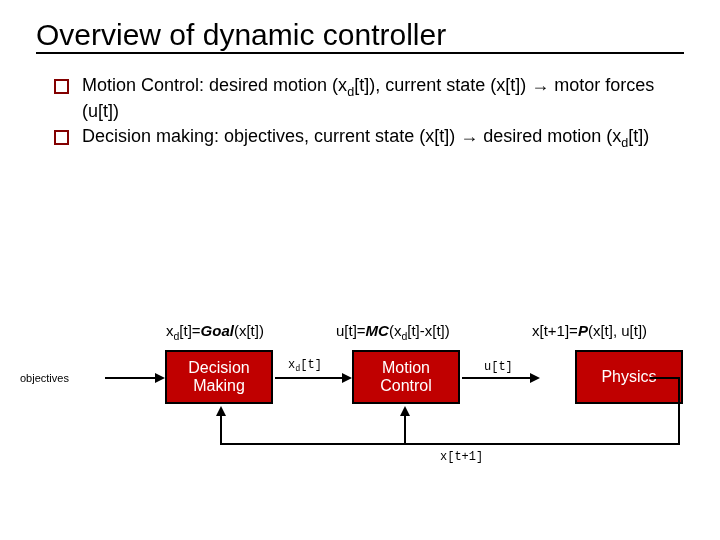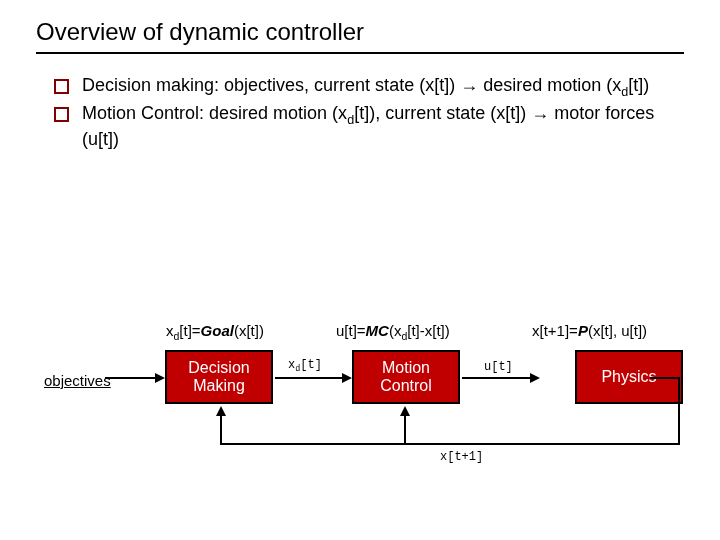--- a/index.html
+++ b/index.html
@@ -5,25 +5,24 @@
   * { margin: 0; padding: 0; box-sizing: border-box; }
   body {
     width: 720px;
     height: 540px;
     background: #fff;
     font-family: Verdana, Geneva, sans-serif;
     padding: 18px 36px;
     position: relative;
   }
   .title {
-    font-size: 24px;
+    font-size: 30px;
     font-weight: normal;
     color: #000;
     border-bottom: 2px solid #000;
-    padding-bottom: 6px;
     margin-bottom: 20px;
   }
   .bullets {
     list-style: none;
     padding-left: 18px;
   }
   .bullets li {
     position: relative;
     font-size: 18px;
     line-height: 1.3;
@@ -57,24 +56,23 @@
     font-size: 15px;
   }
   .eqrow .eq1 { position: absolute; left: 166px; }
   .eqrow .eq2 { position: absolute; left: 336px; }
   .eqrow .eq3 { position: absolute; left: 532px; }
   .eqrow b { font-weight: bold; font-style: italic; }
 
   .objectives-label {
     position: absolute;
     top: 72px;
-    left: 44px;
-    font-size: 15px;
+    left: 20px;
+    font-size: 11px;
     font-family: Arial, sans-serif;
-    text-decoration: underline;
   }
 
   .box {
     position: absolute;
     top: 50px;
     width: 108px;
     height: 54px;
     background: #c00000;
     border: 2px solid #000;
     color: #fff;
@@ -112,24 +110,24 @@
     font-size: 12px;
   }
 </style>
 </head>
 <body>
 
 <h1 class="title">Overview of dynamic controller</h1>
 
 <ul class="bullets">
   <li>
-    <span>Decision making: objectives, current state (x[t]) → desired motion (x</span><sub>d</sub><span>[t])</span>
+    <span>Motion Control: desired motion (x</span><sub>d</sub><span>[t]), current state (x[t]) → motor forces (u[t])</span>
   </li>
   <li>
-    <span>Motion Control: desired motion (x</span><sub>d</sub><span>[t]), current state (x[t]) → motor forces (u[t])</span>
+    <span>Decision making: objectives, current state (x[t]) → desired motion (x</span><sub>d</sub><span>[t])</span>
   </li>
 </ul>
 
 <div class="diagram">
 
   <div class="eqrow">
     <span class="eq1">x<sub>d</sub><span>[t]=</span><b>Goal</b><span>(x[t])</span></span>
     <span class="eq2"><span>u[t]=</span><b>MC</b><span>(x</span><sub>d</sub><span>[t]-x[t])</span></span>
     <span class="eq3"><span>x[t+1]=</span><b>P</b><span>(x[t], u[t])</span></span>
   </div>

